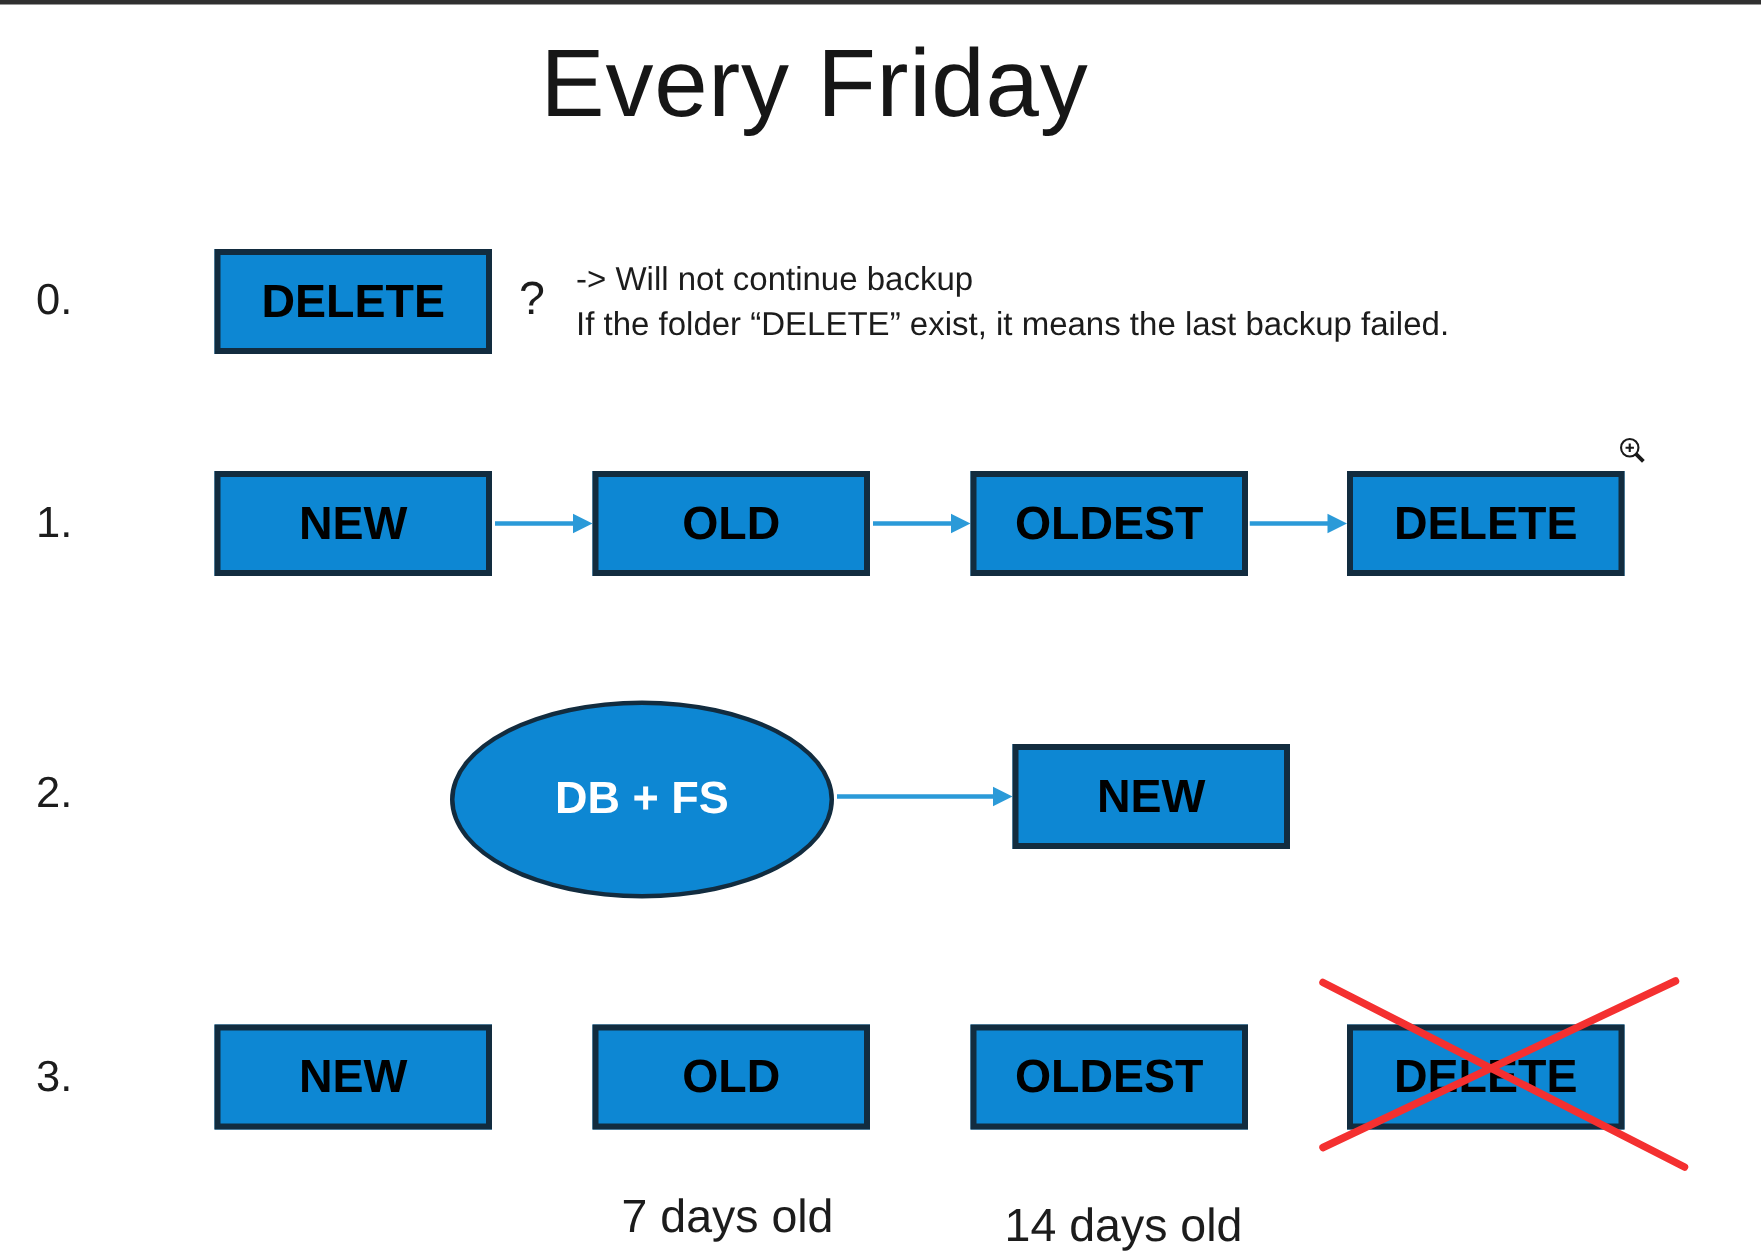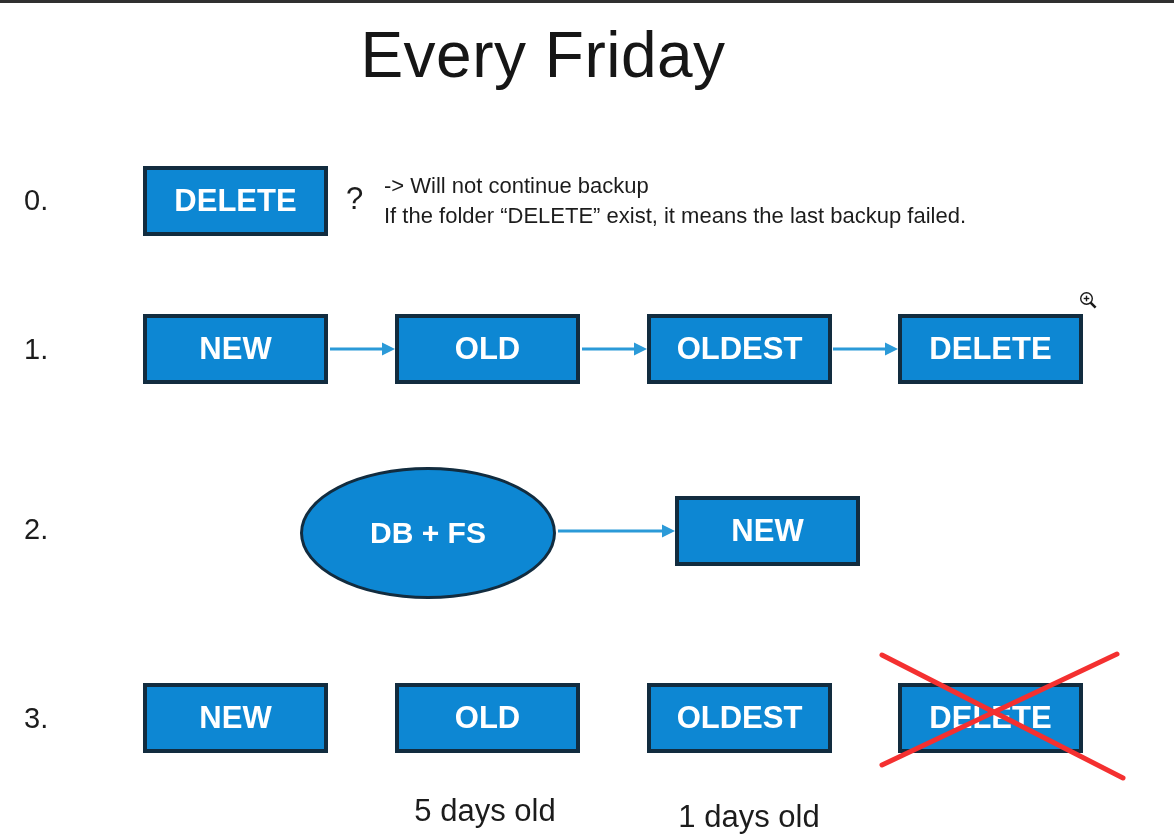--- a/index.html
+++ b/index.html
@@ -22,21 +22,21 @@
   }
   .step-num{
     position:absolute;left:24px;
     font-size:29px;color:#1c1c1c;white-space:nowrap;
   }
   .shape-box{
     position:absolute;width:185px;height:70px;box-sizing:border-box;
     background:var(--shape-fill,#0d87d3);
     border:4px solid var(--shape-border,#122c3f);
     display:flex;align-items:center;justify-content:center;
-    color:#ffffff;font-size:31px;font-weight:700;white-space:nowrap;
+    color:#000000;font-size:31px;font-weight:700;white-space:nowrap;
   }
   .shape-ellipse{
     position:absolute;left:300px;top:467px;width:256px;height:132px;box-sizing:border-box;
     background:var(--shape-fill,#0d87d3);
     border:3px solid var(--shape-border,#122c3f);
     border-radius:50%;
     display:flex;align-items:center;justify-content:center;
     color:#ffffff;font-size:30px;font-weight:700;white-space:nowrap;
   }
   .question{
@@ -109,15 +109,15 @@
 
   <div class="step-num" style="top:702px">3.</div>
   <div class="shape-box" style="left:143px;top:683px">NEW</div>
   <div class="shape-box" style="left:395px;top:683px">OLD</div>
   <div class="shape-box" style="left:647px;top:683px">OLDEST</div>
   <div class="shape-box" style="left:898px;top:683px">DELETE</div>
   <svg class="cross" width="260" height="142">
     <line x1="10" y1="10" x2="251" y2="133"></line>
     <line x1="10" y1="120" x2="245" y2="9"></line>
   </svg>
-  <div class="caption" style="left:485px;top:793px">5 days old</div>
-  <div class="caption" style="left:749px;top:799px">1 days old</div>
+  <div class="caption" style="left:485px;top:793px">7 days old</div>
+  <div class="caption" style="left:749px;top:799px">14 days old</div>
 </div>
 
 </body></html>

